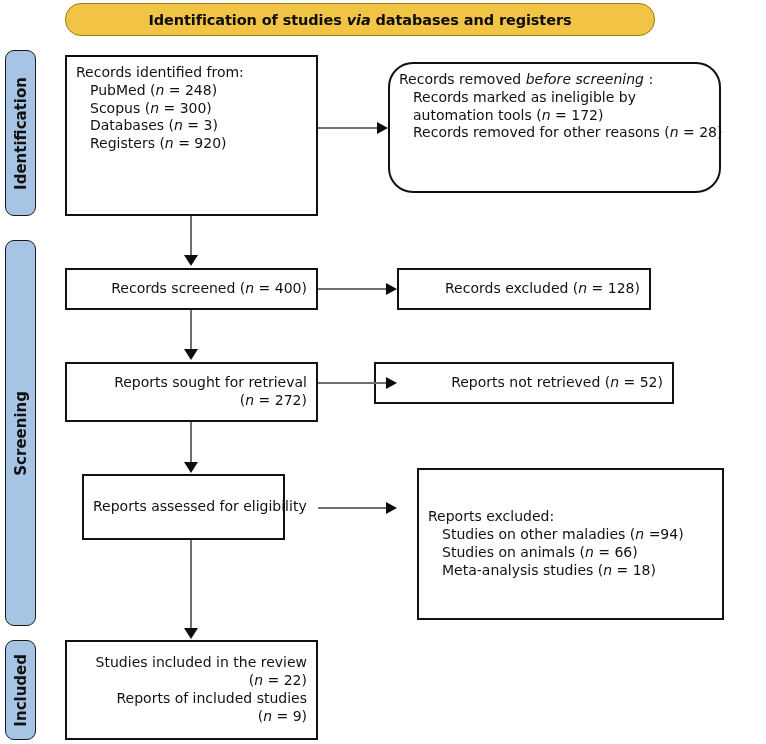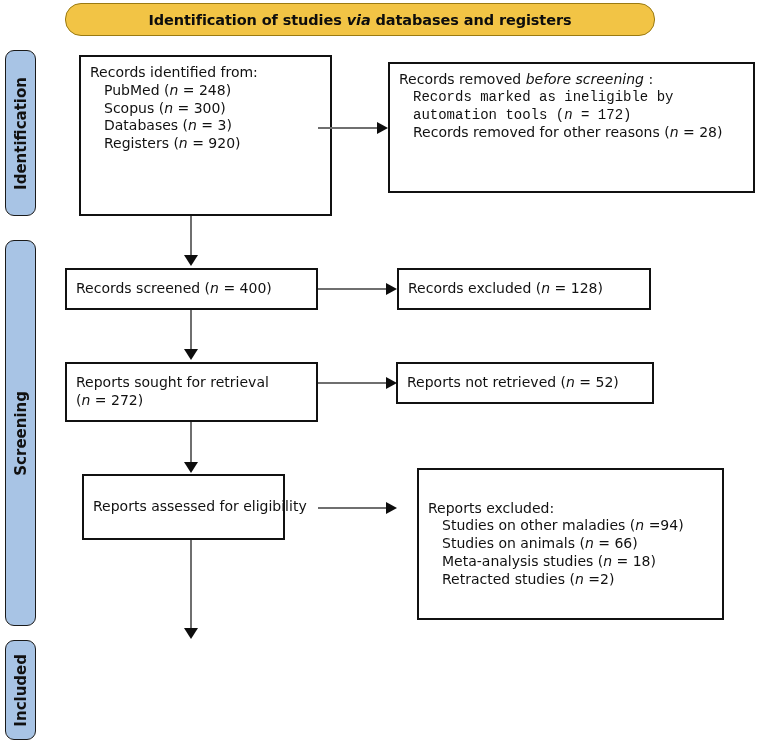--- a/index.html
+++ b/index.html
@@ -70,37 +70,37 @@
     position: absolute;
     background: #ffffff;
     border: 2px solid #111111;
     box-sizing: border-box;
     padding: 7px 9px;
     font-size: 14px;
     color: #111111;
     line-height: 1.27;
   }
   .fbox .ln { white-space: nowrap; }
-  .fbox .ln.wrap { white-space: normal; font-family: Liberation Mono, monospace; }
+  .fbox .ln.wrap { white-space: normal; }
   .fbox .indent { padding-left: 14px; }
   .fbox em, .fbox i { font-style: italic; }
-  .center { text-align: left; }
+  .center { text-align: right; }
   .vcenter {
     display: flex;
     flex-direction: column;
     justify-content: center;
   }
 
   
-  #box-identified    { left: 65px;  top: 55px;  width: 253px; height: 161px; margin-left: 14px; }
-  #box-removed       { left: 388px; top: 62px;  width: 367px; height: 131px; }
+  #box-identified    { left: 65px;  top: 55px;  width: 253px; height: 161px; }
+  #box-removed       { left: 388px; top: 62px;  width: 333px; height: 131px; border-radius: 25px; }
   #box-screened      { left: 65px;  top: 268px; width: 253px; height: 42px;  }
   #box-excluded      { left: 397px; top: 268px; width: 254px; height: 42px;  }
   #box-sought        { left: 65px;  top: 362px; width: 253px; height: 60px;  }
-  #box-notretrieved  { left: 396px; top: 362px; width: 258px; height: 42px;  }
+  #box-notretrieved  { left: 374px; top: 362px; width: 300px; height: 42px;  }
   #box-assessed      { left: 82px;  top: 474px; width: 203px; height: 66px;  }
   #box-repexcluded   { left: 397px; top: 468px; width: 307px; height: 152px; margin-left: 20px; }
   #box-included      { left: 65px;  top: 640px; width: 253px; height: 100px; }
 
   
   .hline {
     position: absolute;
     height: 1.6px;
     background: #6f6f6f;
   }
@@ -196,23 +196,28 @@
 
   <div class="fbox vcenter" id="box-assessed">
     <div class="ln center">Reports assessed for eligibility</div>
   </div>
 
   <div class="fbox vcenter" id="box-repexcluded">
     <div class="ln">Reports excluded:</div>
     <div class="ln indent">Studies on other maladies (<i>n</i> =94)</div>
     <div class="ln indent">Studies on animals (<i>n</i> = 66)</div>
     <div class="ln indent">Meta-analysis studies (<i>n</i> = 18)</div>
-    <div class="ln indent">Retracted studies (<i>n</i> =2)</div>
-  </div>
-
+  </div>
+
+  <div class="fbox vcenter" id="box-included">
+    <div class="ln center">Studies included in the review</div>
+    <div class="ln center">(<i>n</i> = 22)</div>
+    <div class="ln center">Reports of included studies</div>
+    <div class="ln center">(<i>n</i> = 9)</div>
+  </div>
 
   <div class="hline" id="conn-h-1"></div>
   <div class="arrow-r" id="arr-h-1"></div>
   <div class="hline" id="conn-h-2"></div>
   <div class="arrow-r" id="arr-h-2"></div>
   <div class="hline" id="conn-h-3"></div>
   <div class="arrow-r" id="arr-h-3"></div>
   <div class="hline" id="conn-h-4"></div>
   <div class="arrow-r" id="arr-h-4"></div>
 

